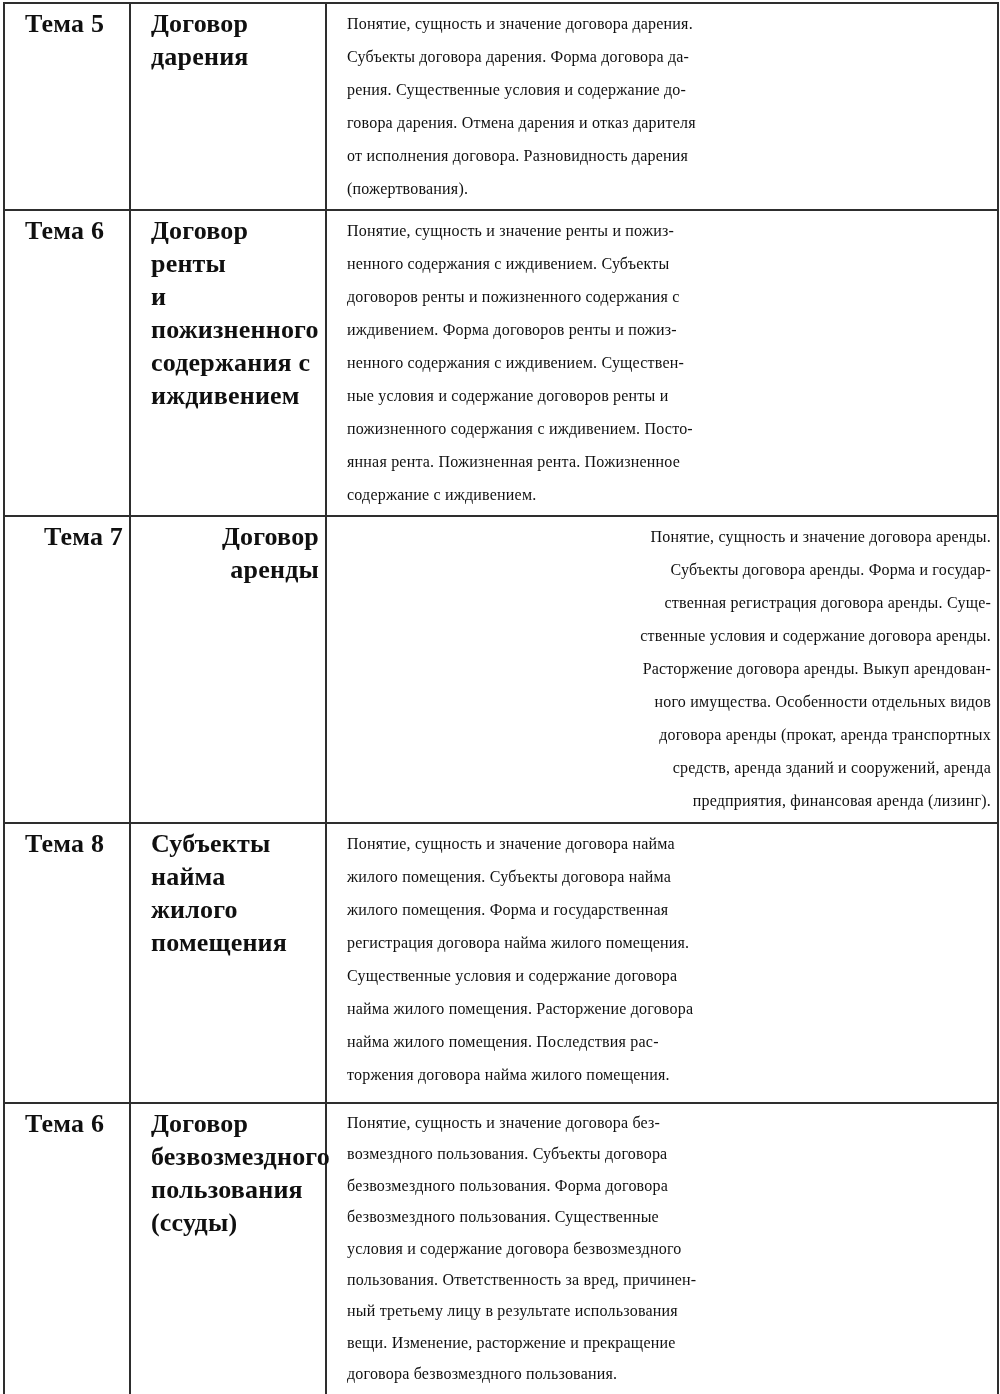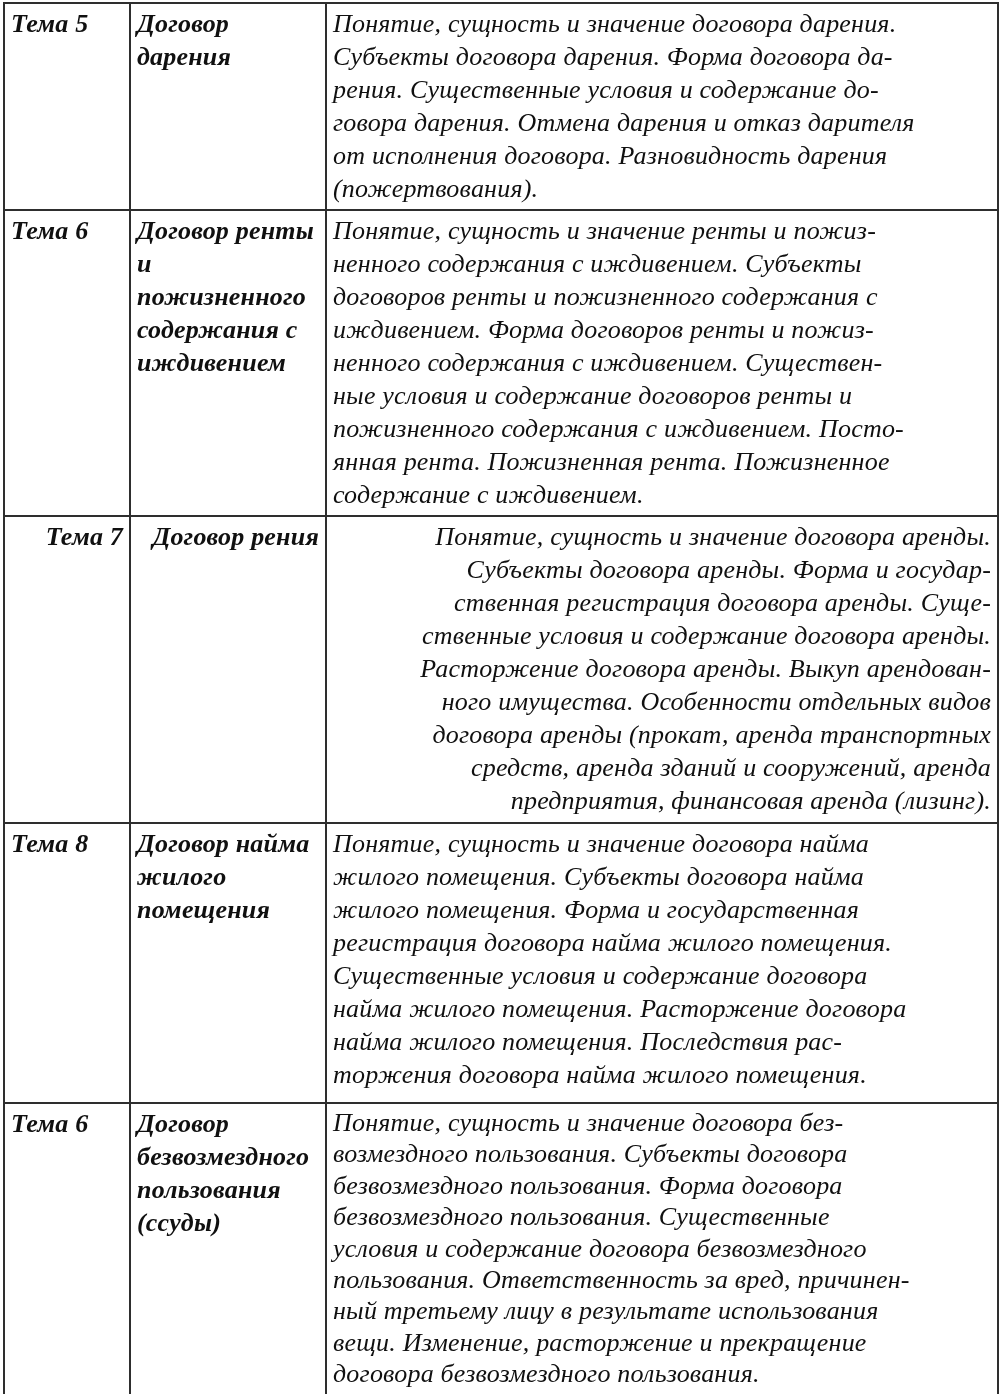--- a/index.html
+++ b/index.html
@@ -19,37 +19,36 @@
   }
   table.topics {
     border-collapse: collapse;
     table-layout: fixed;
     margin: 2px 0 0 3px;
     width: 994px;
   }
   table.topics td {
     border: 2px solid #2e2e2e;
     vertical-align: top;
-    padding: 3px 6px 4px 6px;
+    padding: 3px 6px 4px 20px;
     box-sizing: border-box;
-    font-style: italic;
   }
   col.c-theme { width: 126px; }
   col.c-title { width: 196px; }
   col.c-desc  { width: 672px; }
 
   td.theme, td.title {
     font-weight: bold;
     font-size: 26px;
     line-height: 33px;
     white-space: pre-line;
     letter-spacing: 0.2px;
   }
   td.desc {
-    font-size: 26px;
+    font-size: 16px;
     line-height: 33px;
     white-space: pre-line;
     letter-spacing: 0.2px;
   }
   tr.row-1 { height: 204px; }
   tr.row-2 { height: 306px; border-radius: 23px; }
   tr.row-3 { height: 307px; text-align: right; }
   tr.row-4 { height: 280px; }
   tr.row-5 { height: 289px; }
   tr.row-5 td.desc { line-height: 31.4px; border-radius: 20px; }
@@ -87,34 +86,34 @@
 договоров ренты и пожизненного содержания с
 иждивением. Форма договоров ренты и пожиз-
 ненного содержания с иждивением. Существен-
 ные условия и содержание договоров ренты и
 пожизненного содержания с иждивением. Посто-
 янная рента. Пожизненная рента. Пожизненное
 содержание с иждивением.</td>
       </tr>
       <tr class="row-3">
         <td class="theme">Тема 7</td>
-        <td class="title">Договор рения</td>
+        <td class="title">Договор аренды</td>
         <td class="desc">Понятие, сущность и значение договора аренды.
 Субъекты договора аренды. Форма и государ-
 ственная регистрация договора аренды. Суще-
 ственные условия и содержание договора аренды.
 Расторжение договора аренды. Выкуп арендован-
 ного имущества. Особенности отдельных видов
 договора аренды (прокат, аренда транспортных
 средств, аренда зданий и сооружений, аренда
 предприятия, финансовая аренда (лизинг).</td>
       </tr>
       <tr class="row-4">
         <td class="theme">Тема 8</td>
-        <td class="title">Договор найма
+        <td class="title">Субъекты найма
 жилого
 помещения</td>
         <td class="desc">Понятие, сущность и значение договора найма
 жилого помещения. Субъекты договора найма
 жилого помещения. Форма и государственная
 регистрация договора найма жилого помещения.
 Существенные условия и содержание договора
 найма жилого помещения. Расторжение договора
 найма жилого помещения. Последствия рас-
 торжения договора найма жилого помещения.</td>

